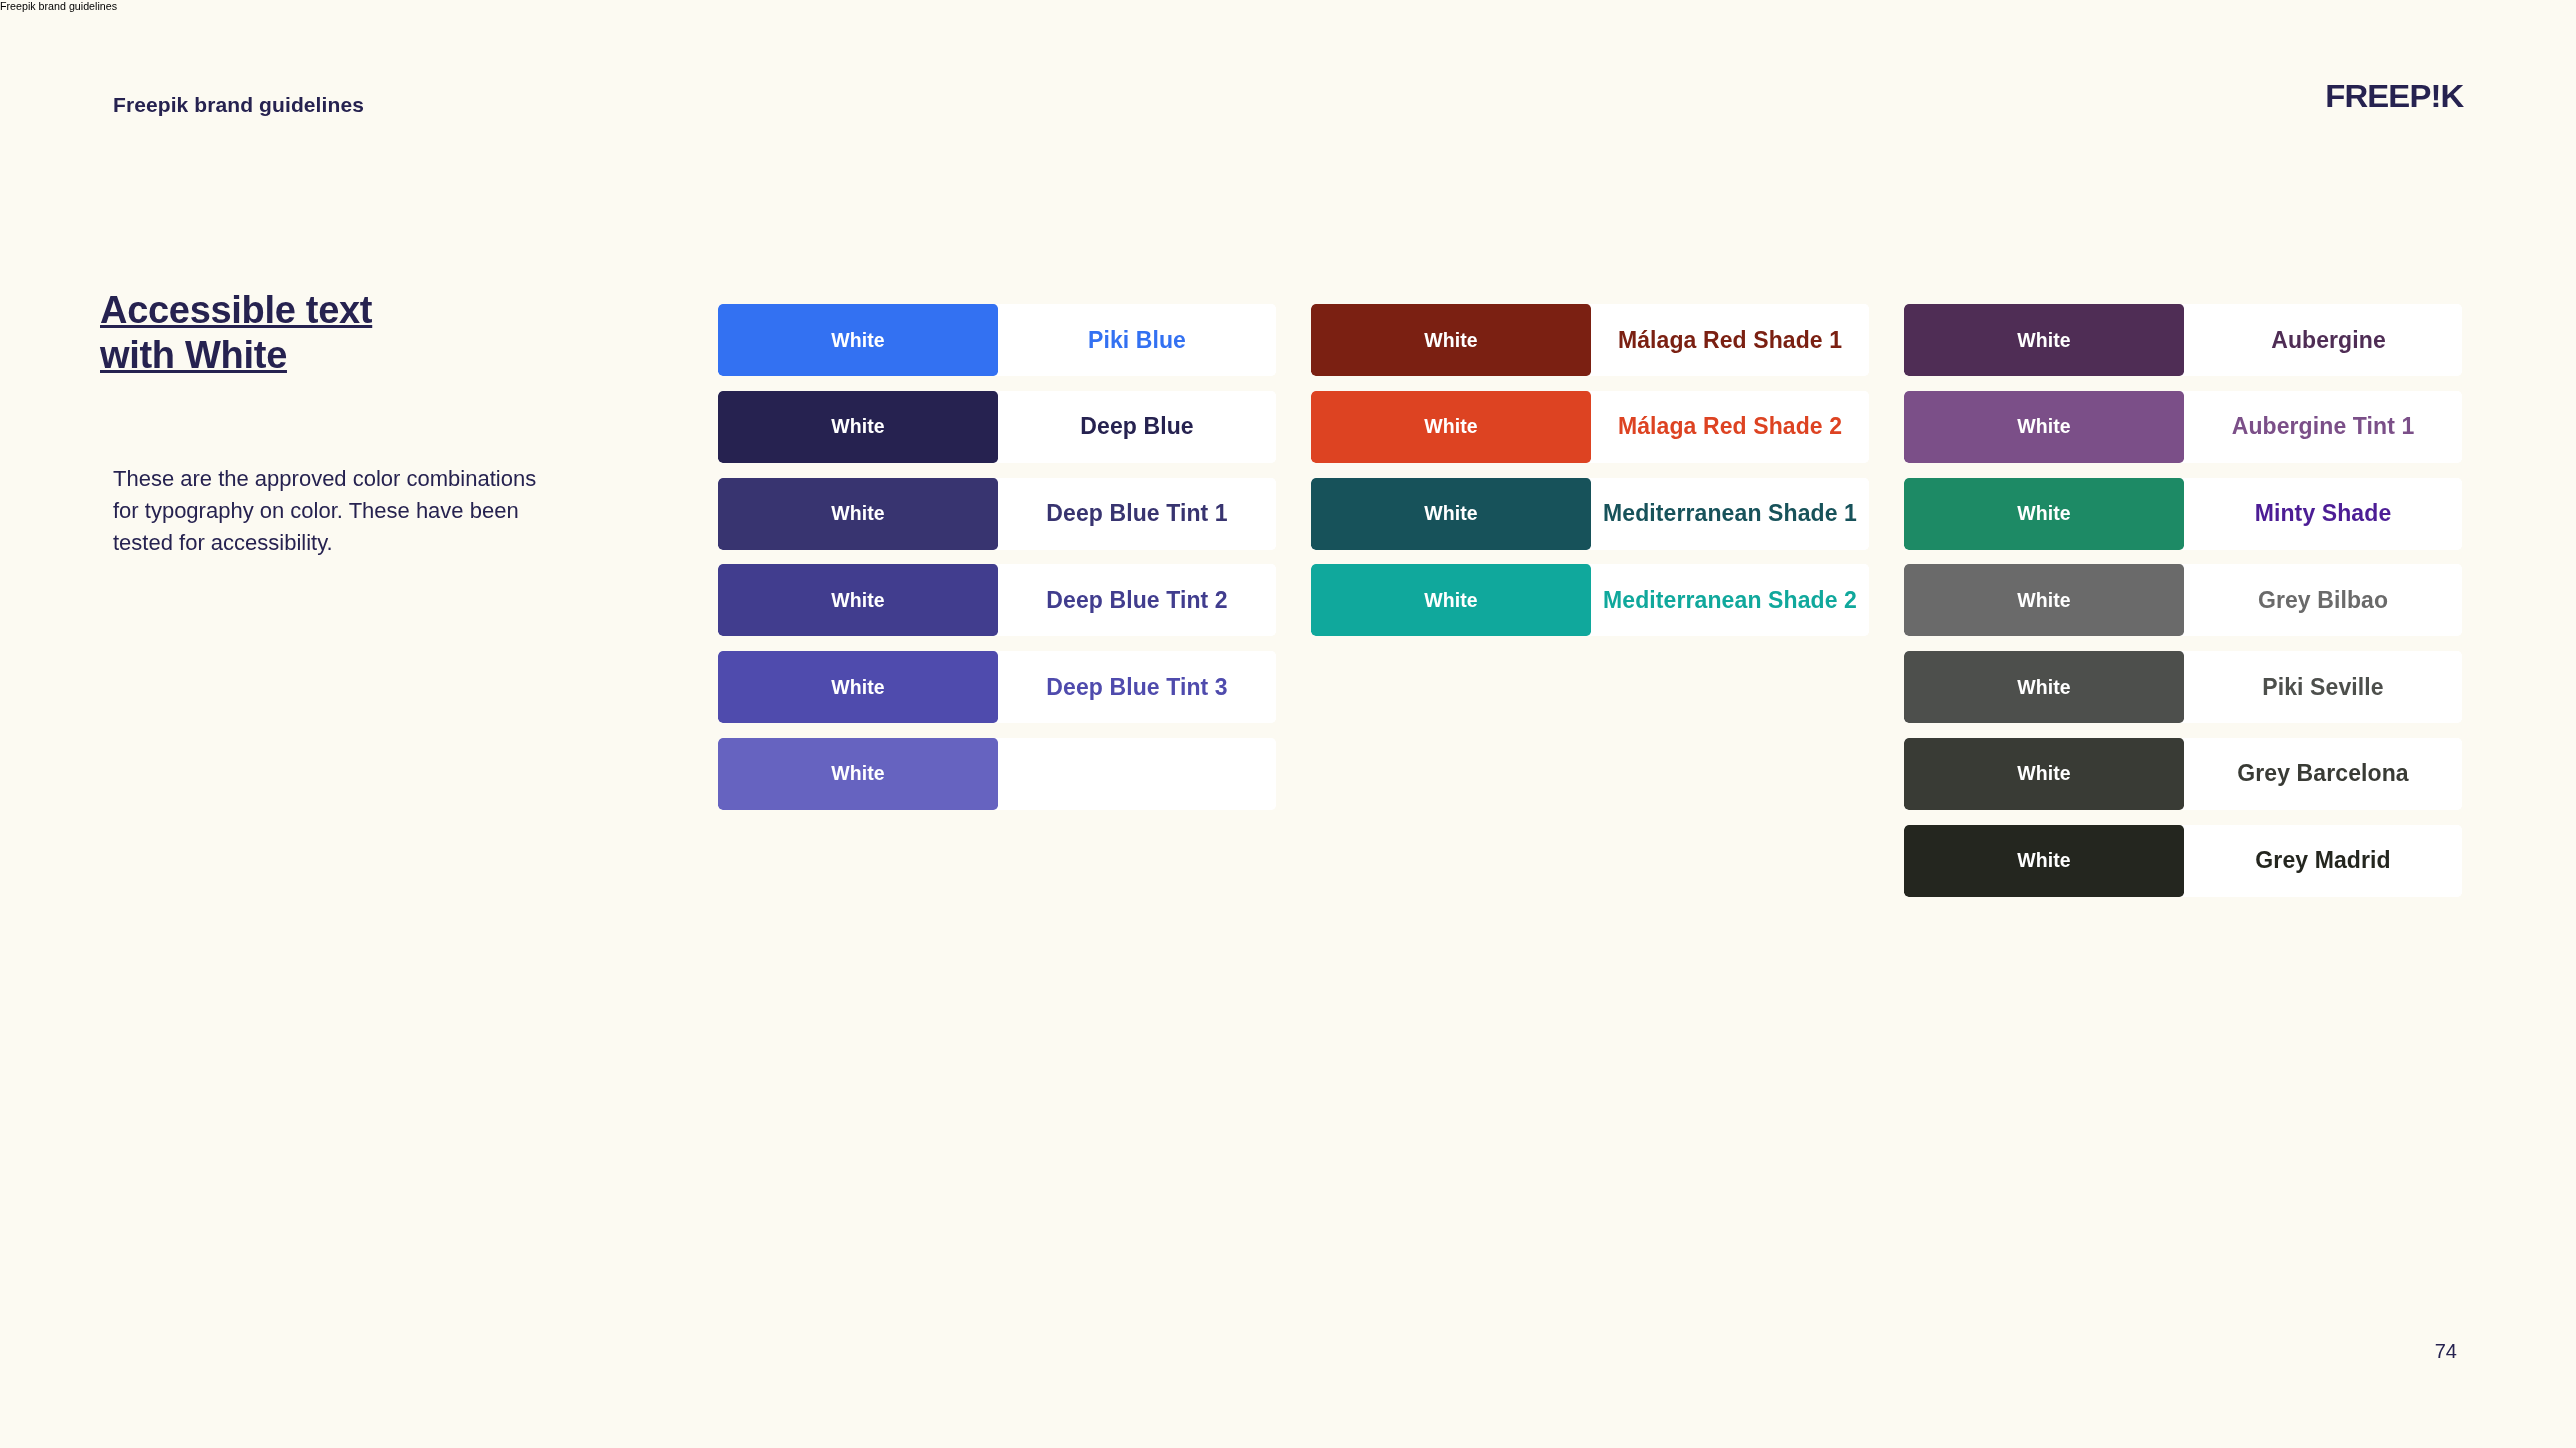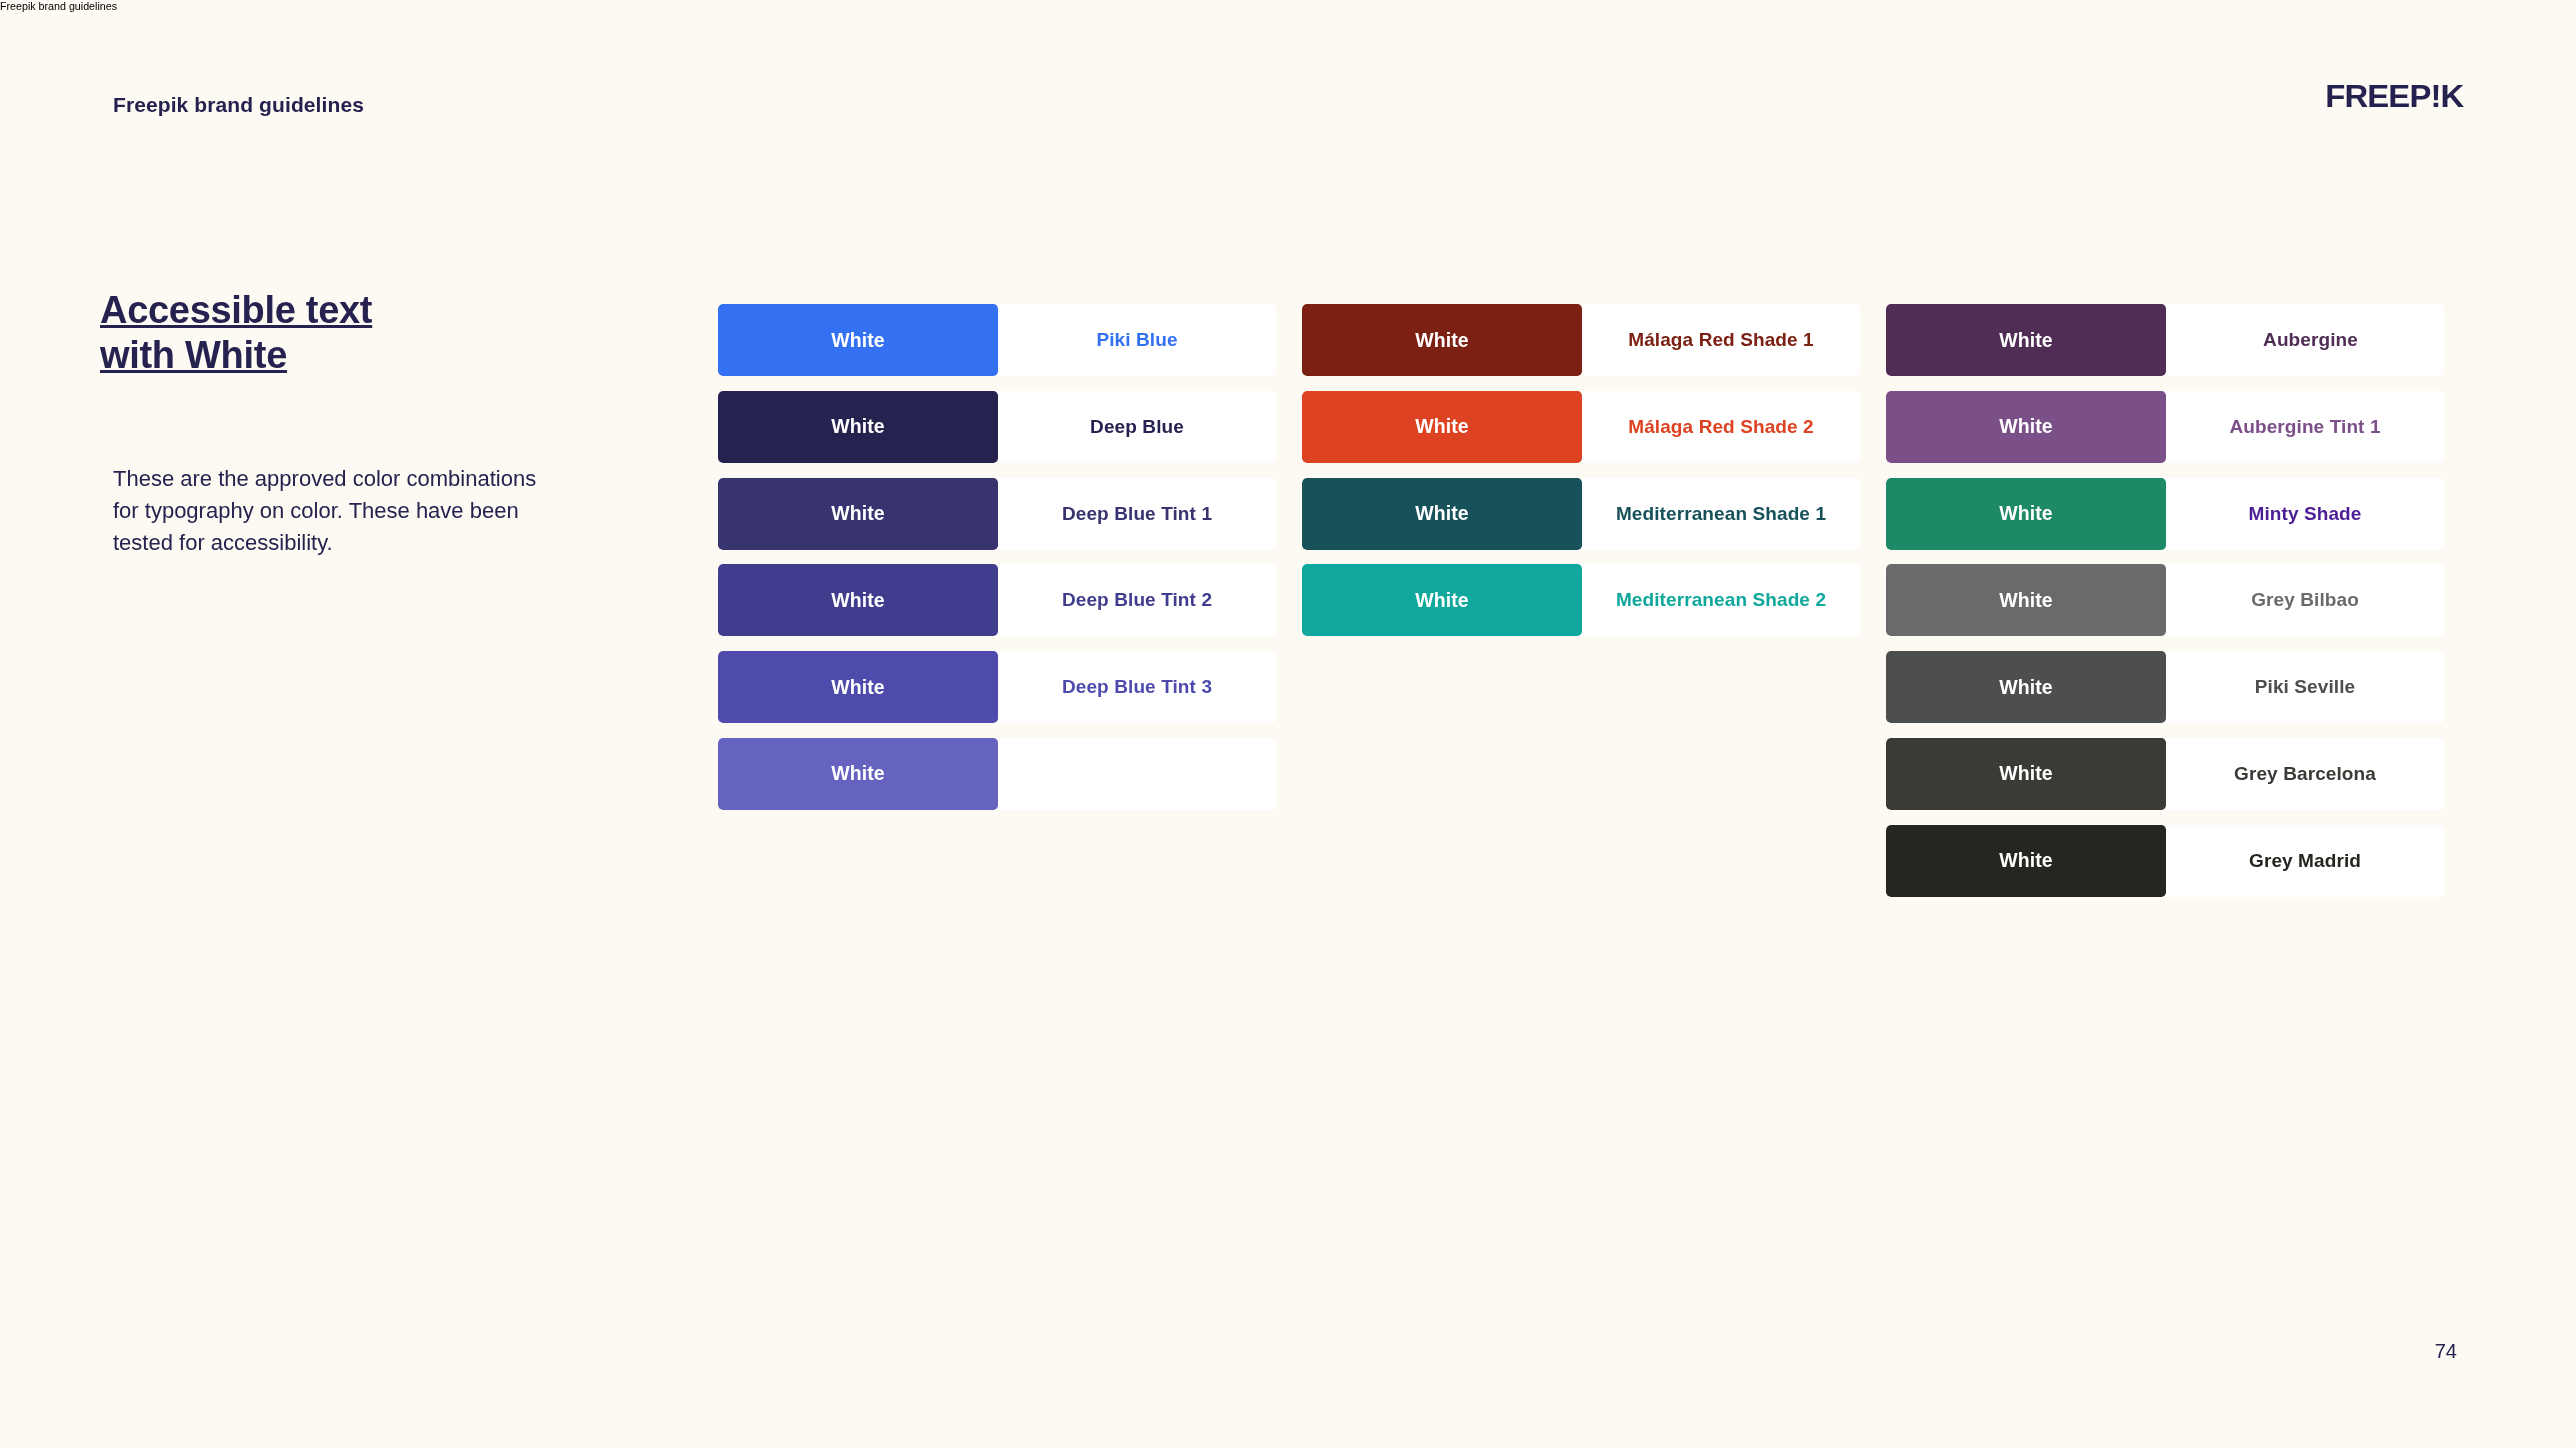--- a/index.html
+++ b/index.html
@@ -61,21 +61,21 @@
     margin-top: 44px;
   }
 
   
   .grid {
     position: absolute;
     left: 718px;
     top: 304px;
     width: 1758px;
     display: flex;
-    gap: 26px;
+    gap: 35px;
   }
 
   .column {
     width: 558px;
     display: flex;
     flex-direction: column;
     gap: 14.8px;
   }
 
   .row {
@@ -99,21 +99,21 @@
     letter-spacing: 0.1px;
   }
 
   .label-card {
     flex: 1 1 auto;
     background: #ffffff;
     border-radius: 0 4.7px 4.7px 0;
     display: flex;
     align-items: center;
     justify-content: center;
-    font-size: 19px;
+    font-size: 23px;
     font-weight: bold;
     letter-spacing: 0.1px;
     text-align: center;
   }
 
   
   .page-number {
     position: absolute;
     right: 119px;
     bottom: 85px;

